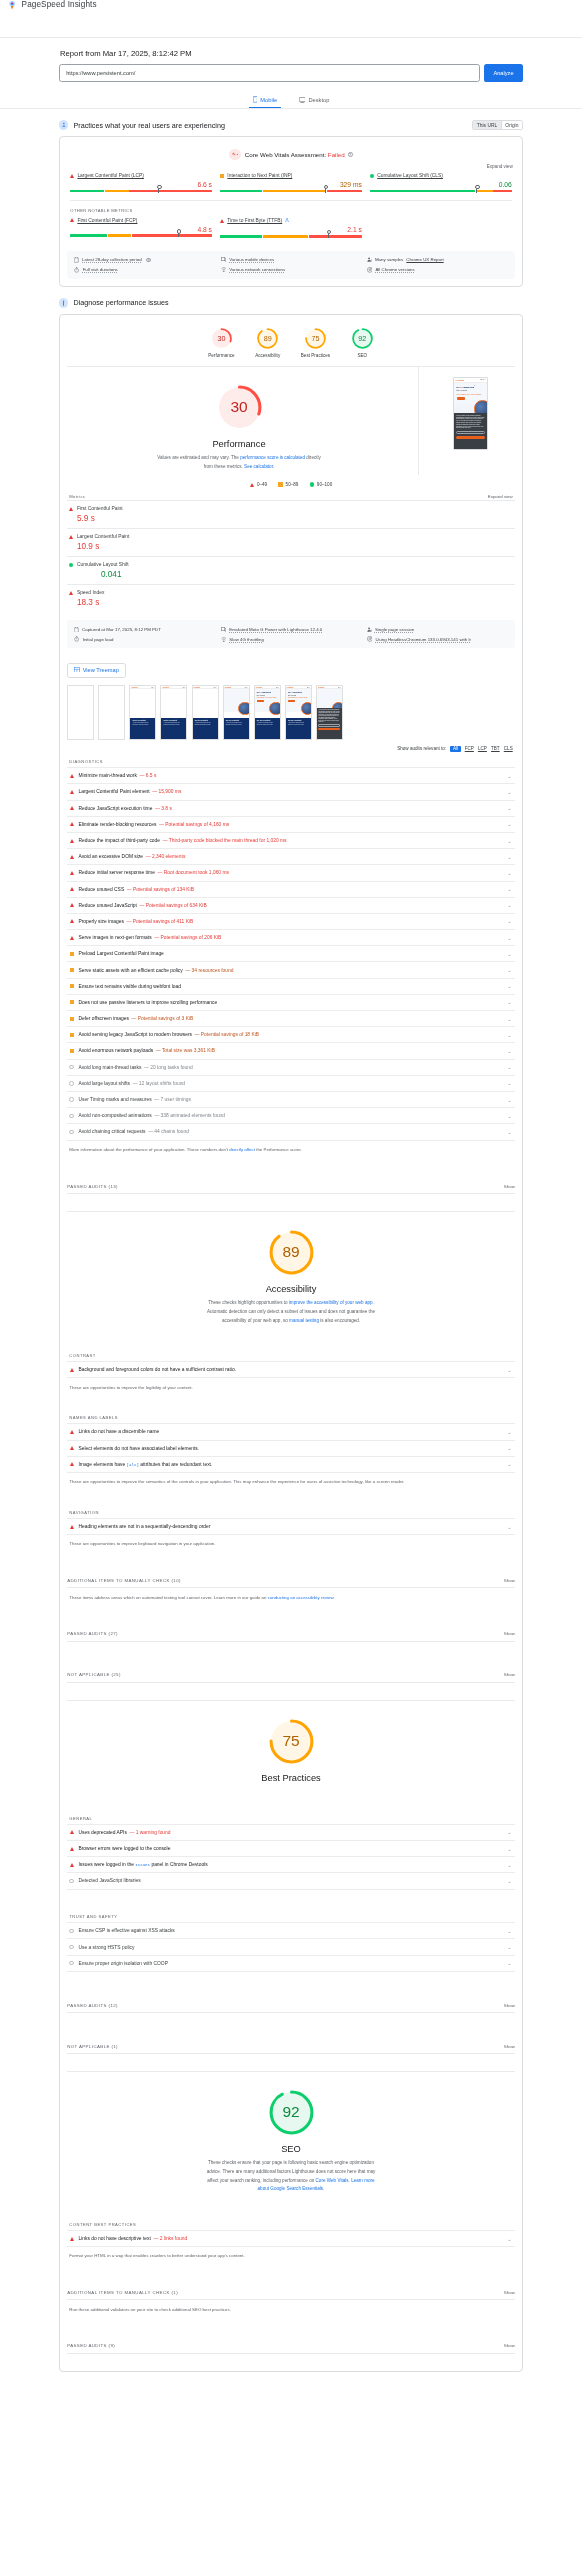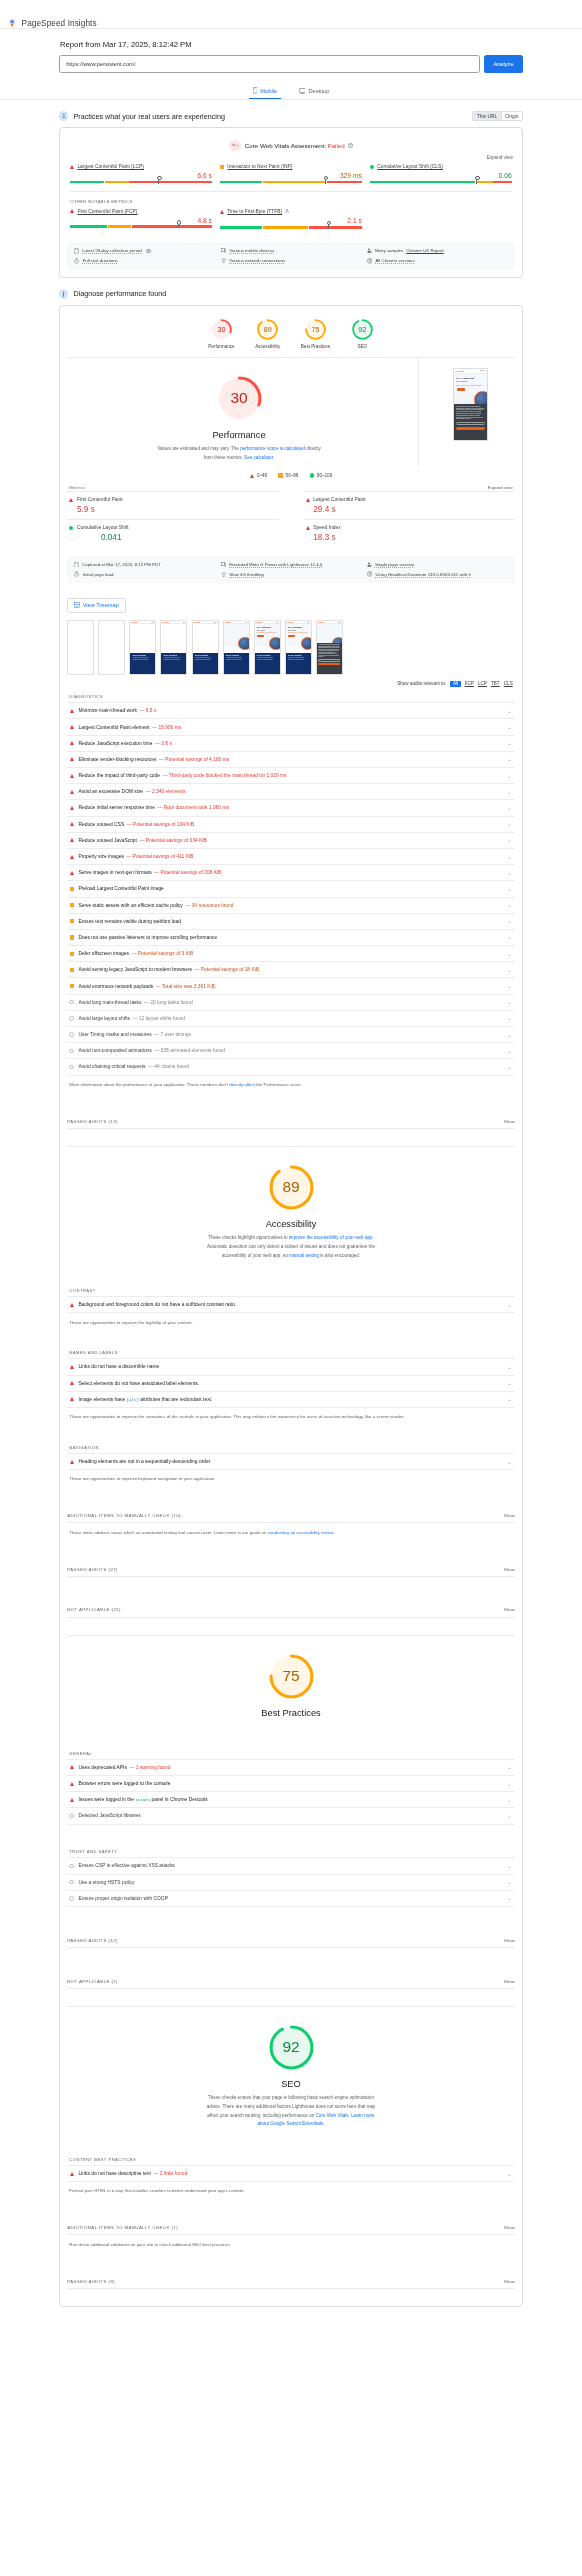--- a/index.html
+++ b/index.html
@@ -8,23 +8,23 @@
     width: 582px;
     background: #fff;
     font-family: "Liberation Sans", sans-serif;
     color: #202124;
     -webkit-font-smoothing: antialiased;
   }
   a { color: #1a73e8; text-decoration: none; }
 
   
   .topbar {
-    height: 29px;
+    height: 38px;
     display: flex;
-    align-items: flex-end;
+    align-items: flex-start;
     padding: 0 7.2px;
     border-bottom: 0.5px solid #e8eaed;
     background: #fff;
   }
   .psi-logo { width: 10.3px; height: 10.3px; margin-right: 4.1px; flex: none; }
   .psi-title { font-size: 8.2px; color: #3c4043; letter-spacing: 0.1px; }
 
   
   .report-head { padding: 11.3px 0 0 0; }
   .wrap { width: 464px; margin: 0 auto; }
@@ -201,21 +201,21 @@
   .ps-sub { font-size:1.4px; color:#e8601c; margin-top:1.5px; line-height:1.5;}
   .ps-cta { margin-top:1.5px; width:8.8px;height:2.6px;background:#e8601c;border-radius:1px;}
   .ps-circle { position:absolute; right:-4.1px; bottom:-3.1px; width:17.5px;height:17.5px;border-radius:50%;
                background:radial-gradient(circle at 35% 35%, #5a7fb5, #243d66); border:1px solid #e8601c;}
   .ps-cookie { position:absolute; left:0; right:0; bottom:0; height:36px; background:#3a3f45; padding:2.1px; }
   .ps-cookie p { font-size:1.2px; color:#e8eaed; line-height:1.5; margin:0;}
   .ps-cookie .b1 { margin-top:2.1px; height:3.1px;border:0.5px solid #9aa0a6;border-radius:1.5px;}
   .ps-cookie .b2 { margin-top:1.5px; height:3.1px;background:#e8601c;border-radius:1.5px;}
 
   
-  .mgrid { display:grid; grid-template-columns: 1fr 1fr; column-gap: 25px; padding: 0 7.2px 3.1px 7.2px; }
+  .mgrid { display:grid; grid-template-columns: 1fr; column-gap: 25px; padding: 0 7.2px 3.1px 7.2px; }
   .mgrid .cell { border-top: 0.5px solid #e8eaed; padding: 5.2px 2.1px 5.2px 2.1px; }
   .mgrid .cell .lab { display:flex; align-items:center; gap:3.6px; font-size:4.9px; color:#3c4043;}
   .mgrid .cell .v { font-size:8.2px; margin-top:2.6px; margin-left:7.7px;}
   .v.red{color:#e53935;} .v.green{color:#0c8b3e;padding-left:24px;}
   .metrics-bar {
     display:flex; justify-content:space-between; align-items:center;
     padding: 5.2px 9.3px 1px 9.3px;
   }
   .metrics-bar .t { font-size: 4.1px; letter-spacing: 0.4px; color:#5f6368;}
   .metrics-bar .e { font-size: 4.4px; color:#5f6368; cursor:pointer;}
@@ -501,21 +501,21 @@
 </div>
 
 <div class="wrap">
   <div class="sec-head">
     <span class="blob">
       <svg width="5.2" height="6.2" viewBox="0 0 10 12">
           <path d="M5 0.6 L6.5 3.2 H3.5 Z" fill="#1a73e8"></path>
           <rect x="4.2" y="3.6" width="1.6" height="7.6" fill="#1a73e8"></rect>
         </svg>
     </span>
-    <h2>Diagnose performance found</h2>
+    <h2>Diagnose performance issues</h2>
   </div>
 
   <div class="card">
 
     
     <div class="gauges">
       <div class="gauge">
         <div class="ringwrap">
           <svg width="23" height="23" viewBox="0 0 44 44">
             <circle cx="22" cy="22" r="18" fill="#fdecea"></circle>
@@ -624,21 +624,21 @@
             <span class="tri"></span>
             <span>First Contentful Paint</span>
           </div>
         <div class="v red">5.9 s</div>
       </div>
       <div class="cell">
         <div class="lab">
             <span class="tri"></span>
             <span>Largest Contentful Paint</span>
           </div>
-        <div class="v red">29.4 s</div>
+        <div class="v red">10.9 s</div>
       </div>
       <div class="cell">
         <div class="lab">
             <span class="circ"></span>
             <span>Cumulative Layout Shift</span>
           </div>
         <div class="v green">0.041</div>
       </div>
       <div class="cell">
         <div class="lab">

